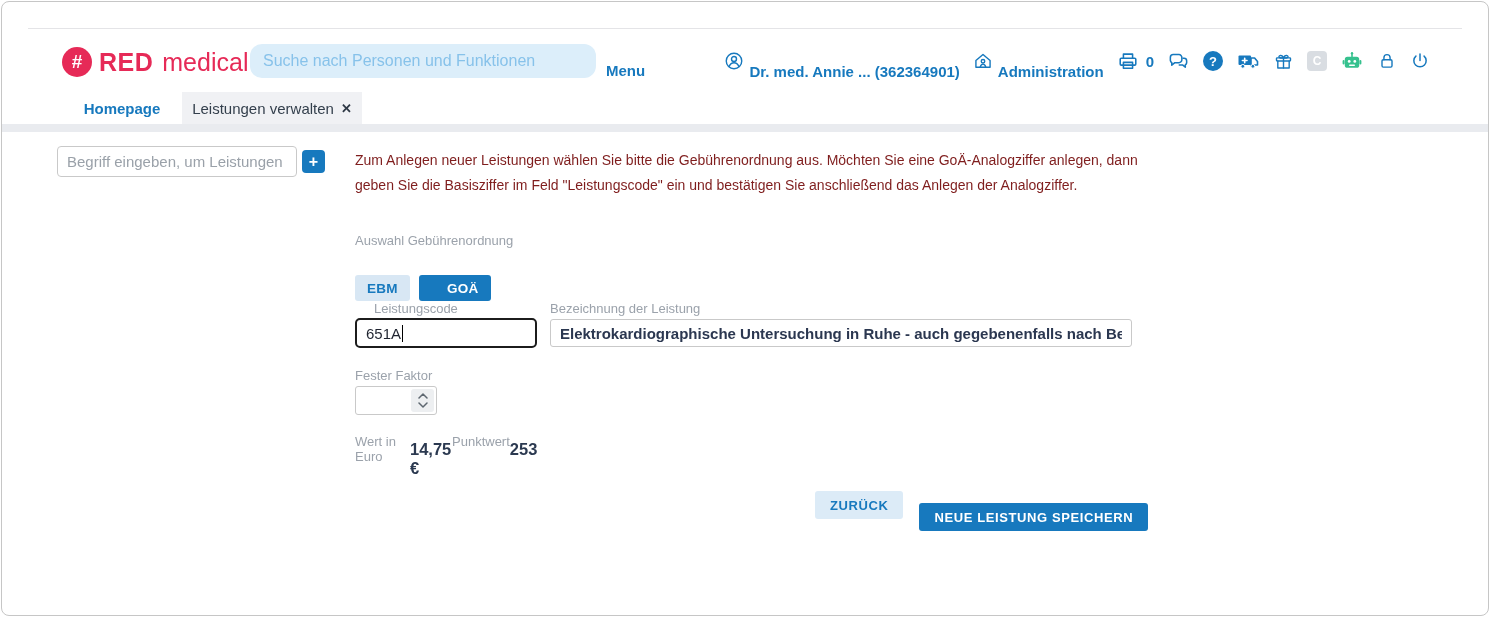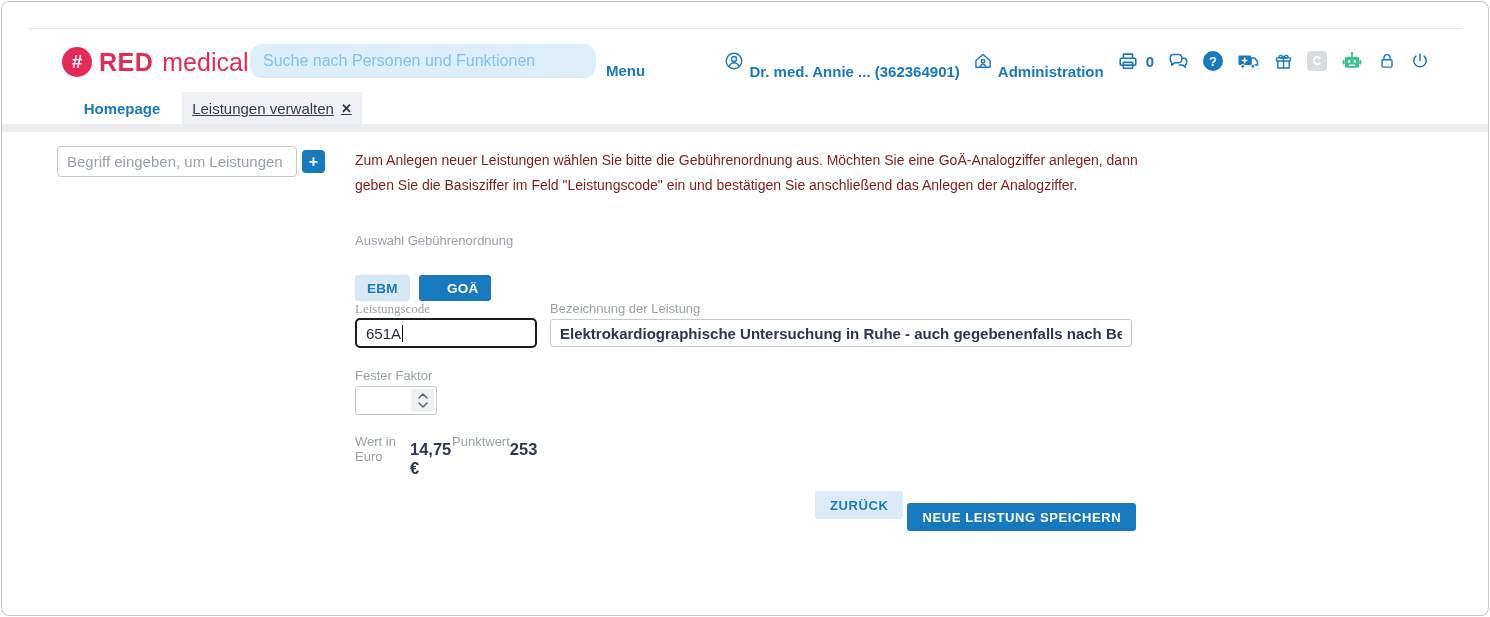--- a/index.html
+++ b/index.html
@@ -23,56 +23,56 @@
   .top-right { position:absolute; right:58px; top:42px; height:34px; display:flex; align-items:center; gap:13px; }
   .tr-item { display:flex; align-items:center; gap:5px; color:#1779be; cursor:pointer; }
   .tr-label { font-size:15px; font-weight:700; color:#1779be; white-space:nowrap;margin-top:20px; }
   .icon { display:inline-flex; align-items:center; justify-content:center; color:#1779be; }
   .print-count { font-size:15px; font-weight:700; color:#1779be; margin-left:2px; }
   .help-badge { width:20px; height:20px; border-radius:50%; background:#1779be; color:#fff; font-size:13px; font-weight:700; display:flex; align-items:center; justify-content:center; }
   .c-badge { width:20px; height:20px; border-radius:4px; background:#d9dde2; color:#fff; font-size:12px; font-weight:700; display:flex; align-items:center; justify-content:center; }
 
   
   .tab-home { position:absolute; left:60px; top:90px; width:120px; height:32px; display:flex; align-items:center; justify-content:center; font-size:15px; font-weight:700; color:#1779be; cursor:pointer; }
-  .tab-active { position:absolute; left:180px; top:90px; width:180px; height:32px; background:#f0f1f4; display:flex; align-items:center; justify-content:center; gap:7px; font-size:15px; color:#333f4c; cursor:pointer;text-decoration:underline; }
+  .tab-active { position:absolute; left:180px; top:90px; width:180px; height:32px; background:#f0f1f4; display:flex; align-items:center; justify-content:center; gap:7px; font-size:15px; color:#333f4c; cursor:pointer; }
   .tab-close { font-size:13px; font-weight:700; color:#2e3845; }
   .tab-band { position:absolute; left:0; right:0; top:122px; height:8px; background:#e9ebef; }
 
   
   .filter-input { position:absolute; left:55px; top:144px; width:240px; height:31px; border:1px solid #c9c9c9; border-radius:4px; padding:0 9px; font-size:15px; color:#333; font-family:inherit; outline:none; }
   .filter-input::placeholder { color:#9aa1a9; opacity:1; }
   .plus-btn { position:absolute; left:300px; top:148px; width:23px; height:23px; background:#1779be; border:none; border-radius:4px; color:#fff; font-size:16px; font-weight:700; line-height:1; display:flex; align-items:center; justify-content:center; cursor:pointer; }
 
   .intro { position:absolute; left:353px; top:146px; width:800px; font-size:14px; line-height:25px; color:#7f1d1d; }
 
   .small-label { font-size:13px; color:#9ba2ab; }
   .lbl-fee { position:absolute; left:353px; top:231px; }
   .fee-row { position:absolute; left:353px; top:249px; display:flex; gap:9px; }
   .fee-btn { min-width:50px; height:26px; padding:0 12px; border:none; border-radius:3px; font-size:13.5px; font-weight:700; font-family:inherit; cursor:pointer; display:flex; align-items:center; justify-content:center; letter-spacing:.3px;margin-top:24px; }
   .fee-btn.off { background:#d8e7f4; color:#1779be; }
   .fee-btn.on { background:#1779be; color:#fff;padding-left:28px; }
 
-  .lbl-code { position:absolute; left:353px; top:299px;font-family:Liberation Serif, serif; }
+  .lbl-code { position:absolute; left:372px; top:299px; }
   .code-input { position:absolute; left:353px; top:316px; width:182px; height:30px; border:2px solid #1c1c1c; border-radius:5px; background:#fff; display:flex; align-items:center; padding:0 9px; font-size:15px; color:#1f2430; cursor:text; }
   .caret { width:1px; height:17px; background:#000; margin-left:1px; }
 
   .lbl-name { position:absolute; left:548px; top:299px; }
   .name-input { position:absolute; left:548px; top:317px; width:582px; height:28px; border:1px solid #c9c9c9; border-radius:3px; padding:0 9px; font-size:15px; font-weight:700; color:#2b3750; font-family:inherit; outline:none; background:#fff; }
 
   .lbl-factor { position:absolute; left:353px; top:366px; }
   .factor-wrap { position:absolute; left:353px; top:384px; width:82px; height:29px; border:1px solid #c9c9c9; border-radius:3px; background:#fff; display:flex; align-items:center; }
   .factor-input { flex:1; min-width:0; border:none; outline:none; height:100%; padding:0 6px; font-size:15px; font-family:inherit; background:transparent; }
   .stepper { width:23px; height:23px; margin-right:2px; background:#edeff1; border-radius:3px; display:flex; flex-direction:column; align-items:center; justify-content:center; gap:3px; cursor:pointer; color:#5d6770; }
 
   .values-row { position:absolute; left:353px; top:432px; display:flex; }
   .val-col { display:flex; flex-direction:row; }
   .val-col.first { width:97px; }
   .big-val { margin-top:6px; font-size:16.5px; font-weight:700; color:#2b3950; }
 
-  .actions { position:absolute; left:813px; top:489px; display:flex; gap:4px; }
+  .actions { position:absolute; left:813px; top:489px; display:flex; gap:16px; }
   .btn { height:28px; padding:0 15px; border:none; border-radius:3px; font-size:13px; font-weight:700; letter-spacing:.6px; font-family:inherit; cursor:pointer; display:flex; align-items:center; }
   .btn.back { background:#dcebf7; color:#1779be; }
   .btn.save { background:#1779be; color:#fff;margin-top:12px; }
 
   svg { display:block; }
 </style>
 </head>
 <body>
 
 <div class="frame">

